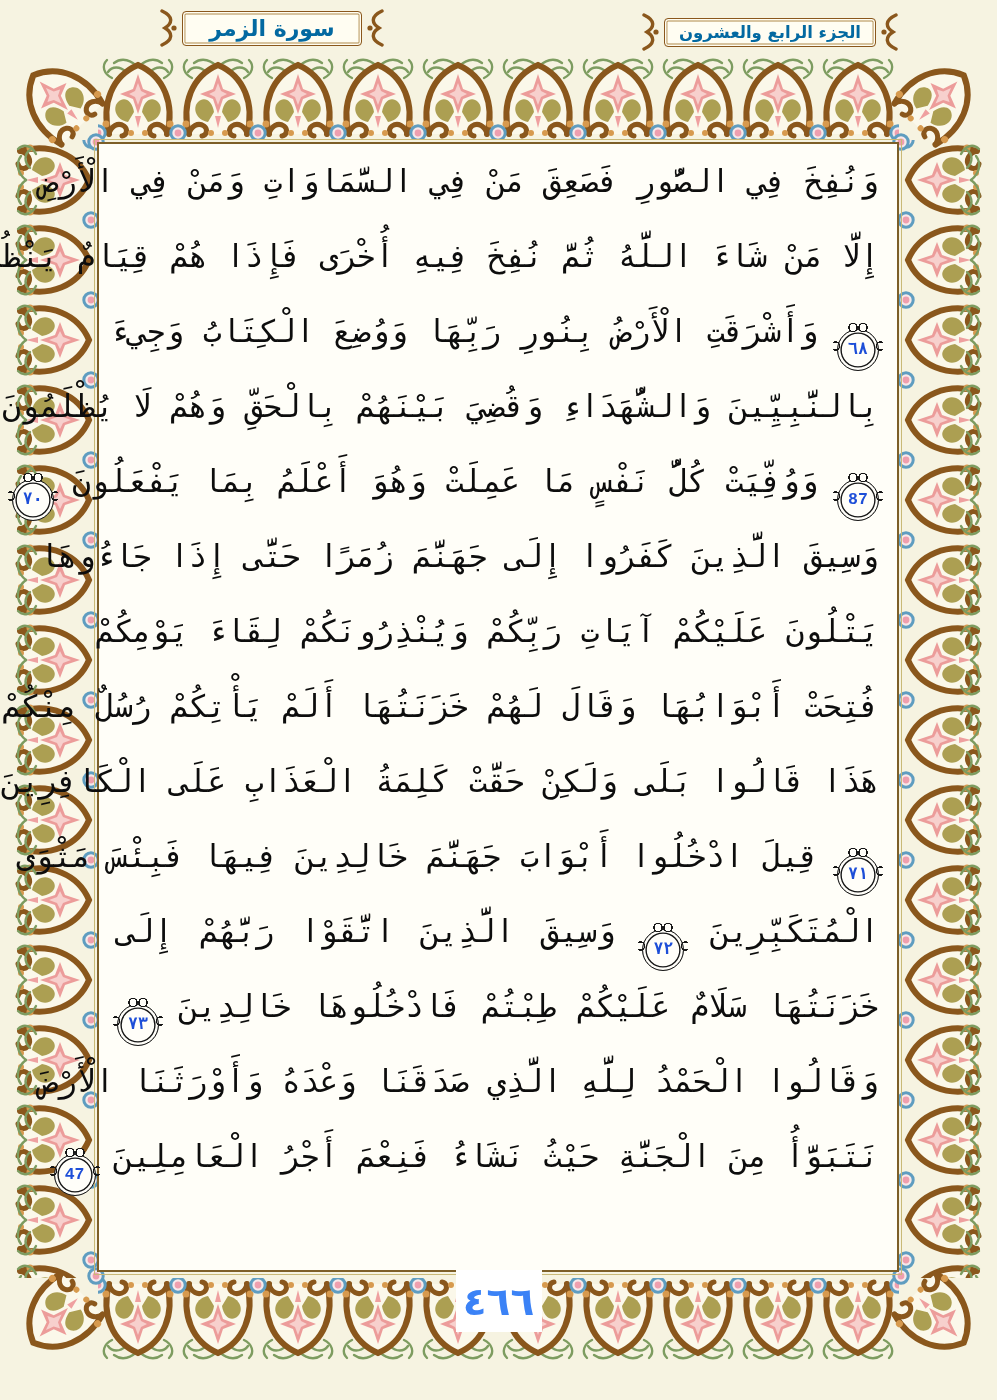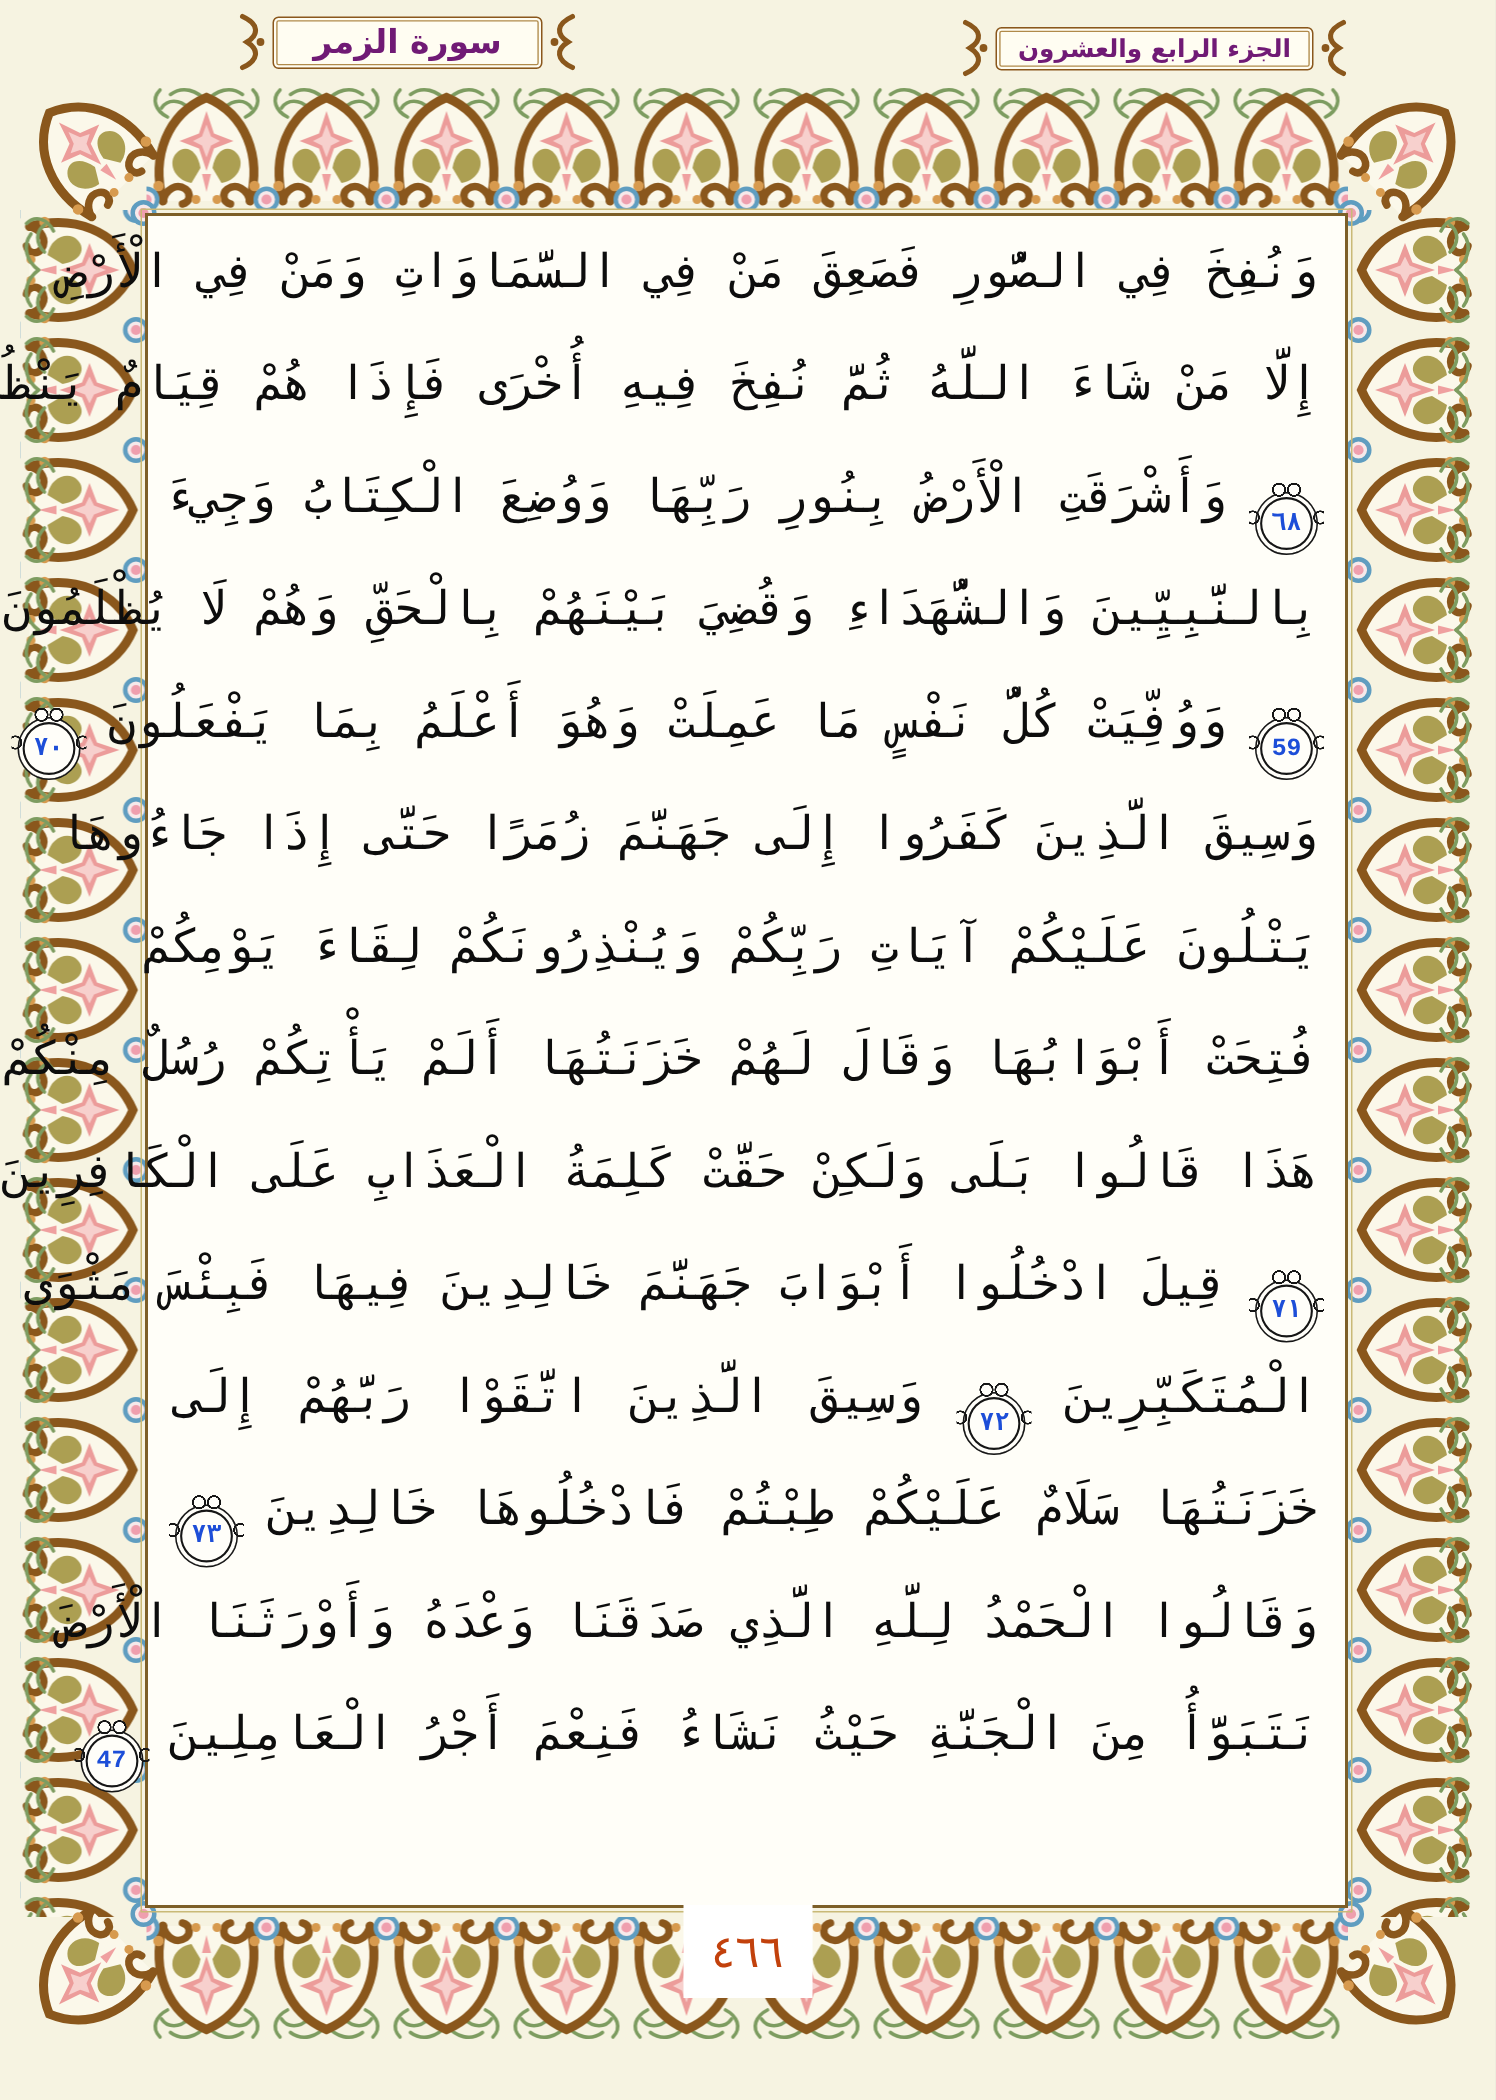--- a/index.html
+++ b/index.html
@@ -6,21 +6,21 @@
   .page{
     position:relative;width:997px;height:1400px;margin:0 auto;
     background:#f6f3e1;overflow:hidden;
     font-family:"DejaVu Sans",sans-serif;
   }
   
   .cartouche{position:absolute;display:flex;align-items:center;gap:4px;}
   .cartouche .box{
     background:#fffdf2;border:1.6px solid #8a571c;border-radius:4px;
     box-shadow:inset 0 0 0 1.5px #fffdf2, inset 0 0 0 2.4px #b08a4a;
-    padding:4px 14px;color:#701a75;font-weight:bold;white-space:nowrap;
+    padding:4px 14px;color:#0369a1;font-weight:bold;white-space:nowrap;
   }
   .cartouche-surah{left:160px;top:8px;}
   .cartouche-surah .box{font-size:22px;min-width:150px;text-align:center;}
   .cartouche-juz{left:642px;top:12px;}
   .cartouche-juz .box{font-size:16.5px;min-width:155px;text-align:left;}
   .bracket{width:18px;height:40px;flex:0 0 auto;}
   .bracket.mir{transform:scale(-1,1);}
   
   .border-svg{position:absolute;left:0;top:0;pointer-events:none;}
   
@@ -60,21 +60,21 @@
     content:"";position:absolute;top:8px;left:-5px;right:-5px;height:16px;
     background:
       radial-gradient(circle at 2.5px 8px, transparent 3.4px, #161616 3.5px 4.6px, transparent 4.8px) left/9px 16px no-repeat,
       radial-gradient(circle at 6.5px 8px, transparent 3.4px, #161616 3.5px 4.6px, transparent 4.8px) right/9px 16px no-repeat;
   }
   
   .pagenum{
     position:absolute;left:50%;top:1270px;transform:translateX(-50%);
     width:86px;height:62px;background:#ffffff;
     display:flex;align-items:center;justify-content:center;
-    color:#c2410c;font-size:30px;font-weight:normal;
+    color:#3b82f6;font-size:39px;font-weight:bold;
   }
 </style>
 </head>
 <body>
 
 <div class="page">
 
   <svg class="border-svg" width="997" height="1400" viewBox="0 0 997 1400" aria-hidden="true">
     <defs>
 
@@ -193,21 +193,21 @@
       <circle cx="4" cy="20" r="2.6" fill="#8a571c"></circle>
     </svg>
   </div>
 
   <div class="panel"></div>
   <div class="quran">
       <div class="qline"><span>وَنُفِخَ فِي الصُّورِ فَصَعِقَ مَنْ فِي السَّمَاوَاتِ وَمَنْ فِي الْأَرْضِ</span></div>
       <div class="qline"><span>إِلَّا مَنْ شَاءَ اللَّهُ ثُمَّ نُفِخَ فِيهِ أُخْرَى فَإِذَا هُمْ قِيَامٌ يَنْظُرُونَ</span></div>
       <div class="qline"><span class="vmed">٦٨</span> <span>وَأَشْرَقَتِ الْأَرْضُ بِنُورِ رَبِّهَا وَوُضِعَ الْكِتَابُ وَجِيءَ</span></div>
       <div class="qline"><span>بِالنَّبِيِّينَ وَالشُّهَدَاءِ وَقُضِيَ بَيْنَهُمْ بِالْحَقِّ وَهُمْ لَا يُظْلَمُونَ</span></div>
-      <div class="qline"><span class="vmed">59</span> <span>وَوُفِّيَتْ كُلُّ نَفْسٍ مَا عَمِلَتْ وَهُوَ أَعْلَمُ بِمَا يَفْعَلُونَ</span> <span class="vmed">٧٠</span></div>
+      <div class="qline"><span class="vmed">87</span> <span>وَوُفِّيَتْ كُلُّ نَفْسٍ مَا عَمِلَتْ وَهُوَ أَعْلَمُ بِمَا يَفْعَلُونَ</span> <span class="vmed">٧٠</span></div>
       <div class="qline"><span>وَسِيقَ الَّذِينَ كَفَرُوا إِلَى جَهَنَّمَ زُمَرًا حَتَّى إِذَا جَاءُوهَا</span></div>
       <div class="qline"><span>يَتْلُونَ عَلَيْكُمْ آيَاتِ رَبِّكُمْ وَيُنْذِرُونَكُمْ لِقَاءَ يَوْمِكُمْ</span></div>
       <div class="qline"><span>فُتِحَتْ أَبْوَابُهَا وَقَالَ لَهُمْ خَزَنَتُهَا أَلَمْ يَأْتِكُمْ رُسُلٌ مِنْكُمْ</span></div>
       <div class="qline"><span>هَذَا قَالُوا بَلَى وَلَكِنْ حَقَّتْ كَلِمَةُ الْعَذَابِ عَلَى الْكَافِرِينَ</span></div>
       <div class="qline"><span class="vmed">٧١</span> <span>قِيلَ ادْخُلُوا أَبْوَابَ جَهَنَّمَ خَالِدِينَ فِيهَا فَبِئْسَ مَثْوَى</span></div>
       <div class="qline"><span>الْمُتَكَبِّرِينَ</span> <span class="vmed">٧٢</span> <span>وَسِيقَ الَّذِينَ اتَّقَوْا رَبَّهُمْ إِلَى</span></div>
       <div class="qline"><span>خَزَنَتُهَا سَلَامٌ عَلَيْكُمْ طِبْتُمْ فَادْخُلُوهَا خَالِدِينَ</span> <span class="vmed">٧٣</span></div>
       <div class="qline"><span>وَقَالُوا الْحَمْدُ لِلَّهِ الَّذِي صَدَقَنَا وَعْدَهُ وَأَوْرَثَنَا الْأَرْضَ</span></div>
       <div class="qline"><span>نَتَبَوَّأُ مِنَ الْجَنَّةِ حَيْثُ نَشَاءُ فَنِعْمَ أَجْرُ الْعَامِلِينَ</span> <span class="vmed">47</span></div>
     </div>

